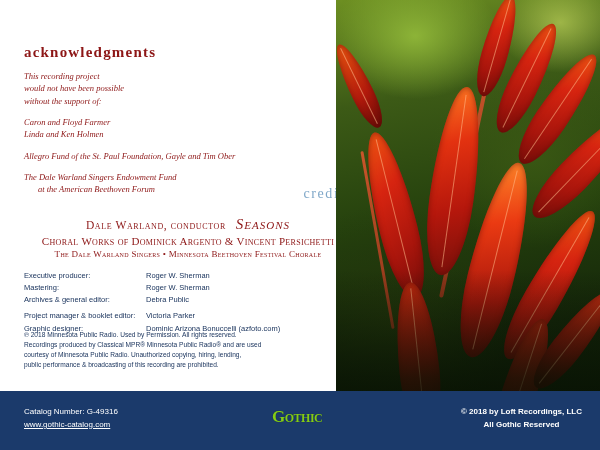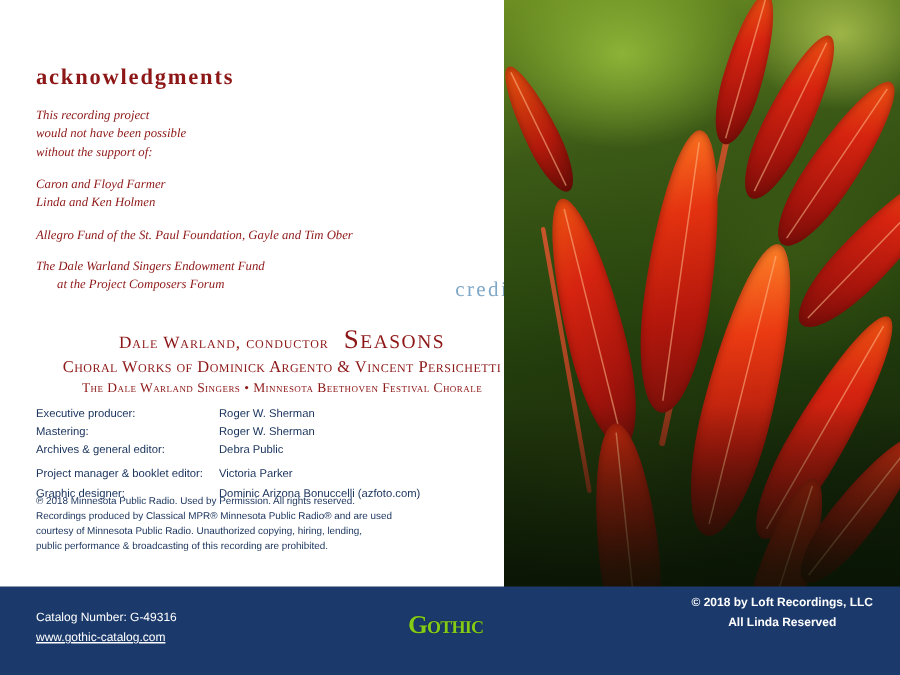--- a/index.html
+++ b/index.html
@@ -130,23 +130,24 @@
     text-align: center;
     color: #8d1616;
   }
   .tb-line1 {
     font-size: 11.5px;
     letter-spacing: 0.6px;
     font-variant: small-caps;
     white-space: nowrap;
   }
   .tb-line1 .seasons {
-    font-size: 18px;
+    font-size: 15px;
     letter-spacing: 1px;
     padding-left: 10px;
+    font-style: italic;
   }
   .tb-line2 {
     font-size: 11px;
     letter-spacing: 0.3px;
     font-variant: small-caps;
     margin-top: 2px;
     white-space: nowrap;
   }
   .tb-line3 {
     font-size: 9px;
@@ -192,21 +193,21 @@
   .bb-left {
     position: absolute;
     left: 24px; top: 15px;
     font-size: 8px;
     font-family: "Liberation Sans", sans-serif;
     line-height: 1.6;
   }
   .bb-left .url { text-decoration: underline; }
   .bb-right {
     position: absolute;
-    right: 18px; top: 5px;
+    right: 18px; top: 15px;
     text-align: center;
     font-size: 8px;
     font-family: "Liberation Sans", sans-serif;
     line-height: 1.6;
     font-weight: bold;
   }
   .bb-logo {
     position: absolute;
     left: 272px; top: 16px;
     color: #84cc16;
@@ -235,21 +236,21 @@
       </div>
       <div class="blk">
         <div>Caron and Floyd Farmer</div>
         <div>Linda and Ken Holmen</div>
       </div>
       <div class="blk">
         <div>Allegro Fund of the St. Paul Foundation, Gayle and Tim Ober</div>
       </div>
       <div class="blk">
         <div>The Dale Warland Singers Endowment Fund</div>
-        <span class="indent">at the Project Composers Forum</span>
+        <span class="indent">at the American Beethoven Forum</span>
       </div>
     </div>
 
     <div class="credits-title">credits</div>
 
     <div class="titleblock">
       <div class="tb-line1">
         <span>Dale Warland, conductor</span><span class="seasons">Seasons</span>
       </div>
       <div class="tb-line2">Choral Works of Dominick Argento &amp; Vincent Persichetti</div>
@@ -307,17 +308,17 @@
   </div>
 
   <div class="bluebar">
     <div class="bb-left">
       <div>Catalog Number: G-49316</div>
       <div class="url">www.gothic-catalog.com</div>
     </div>
     <div class="bb-logo">Gothic</div>
     <div class="bb-right">
       <div>©  2018 by Loft Recordings, LLC</div>
-      <div>All Linda Reserved</div>
+      <div>All Gothic Reserved</div>
     </div>
   </div>
 
 </div>
 
 </body></html>

